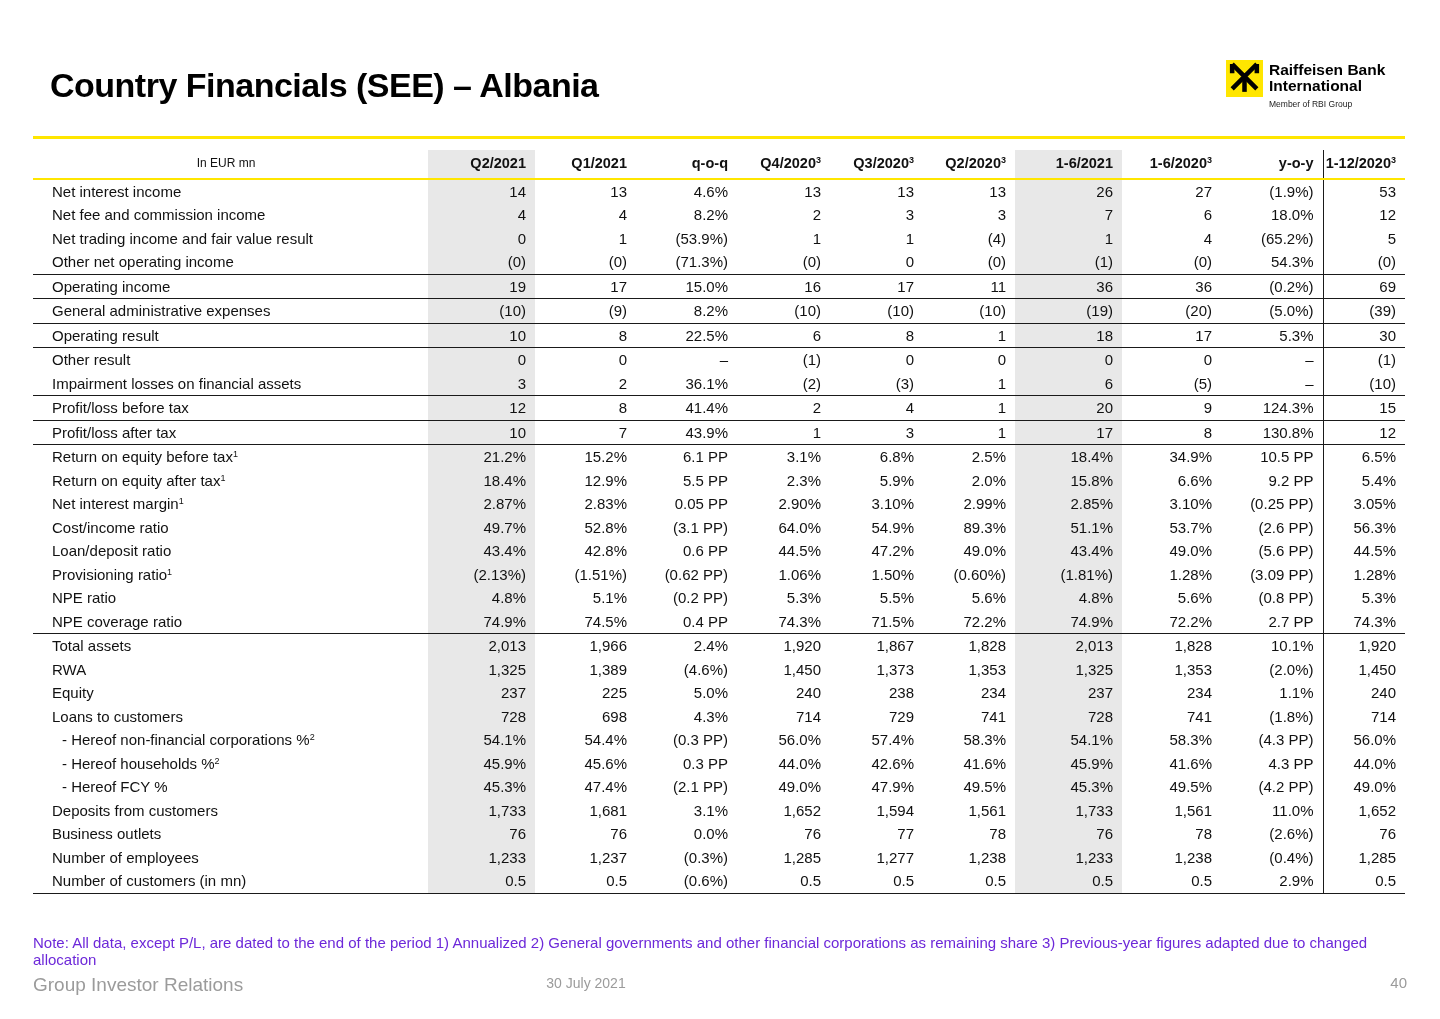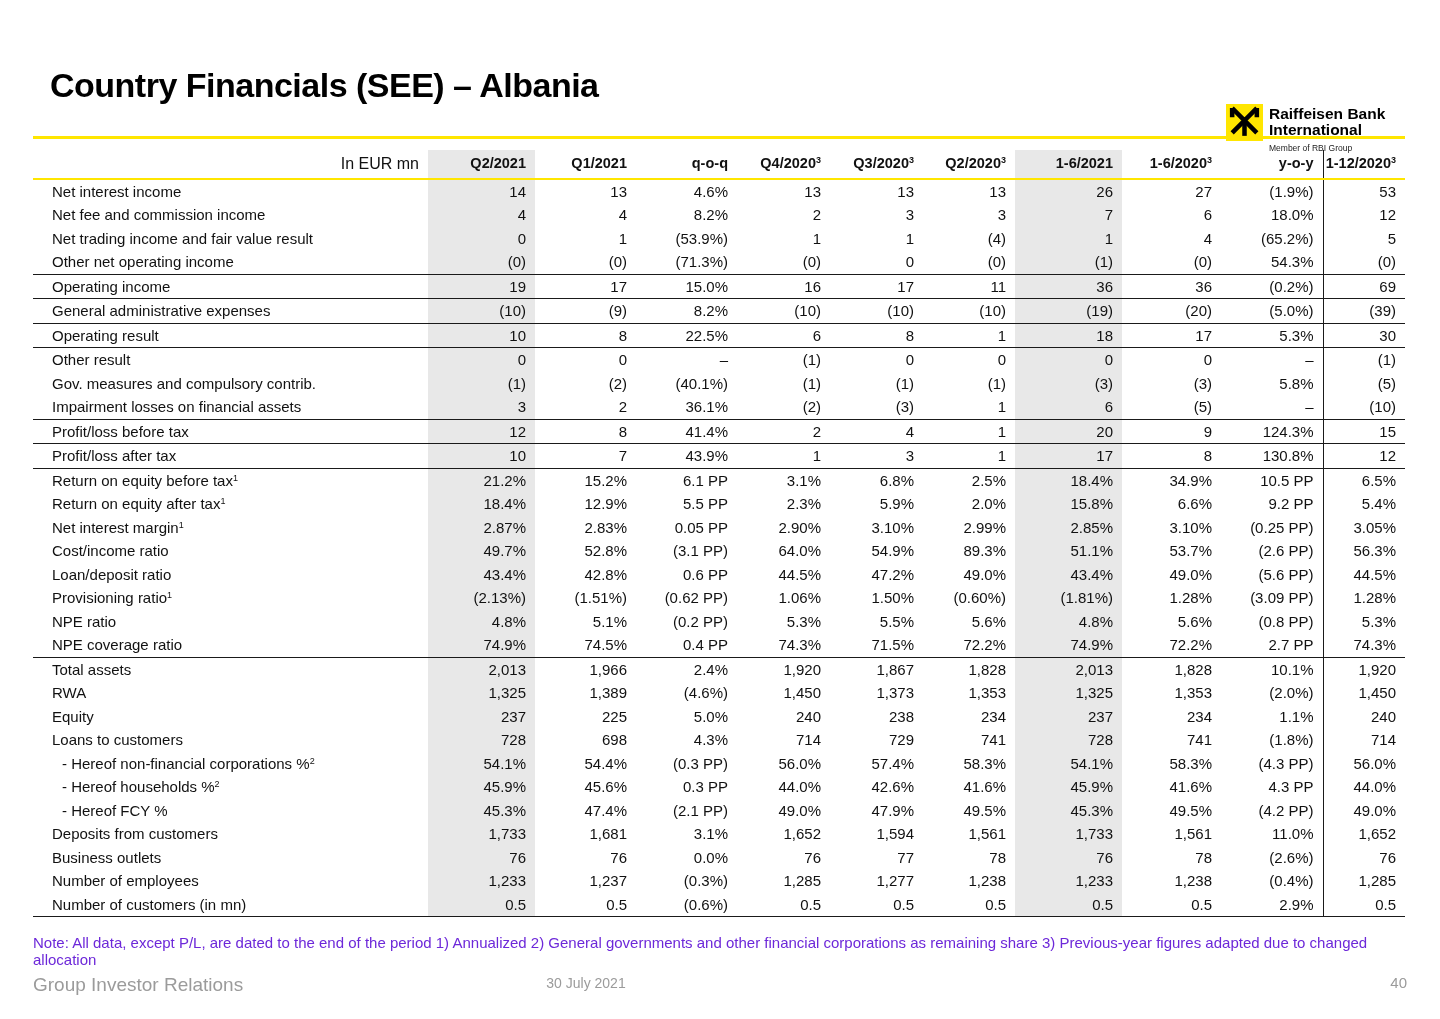--- a/index.html
+++ b/index.html
@@ -13,21 +13,21 @@
 
   
   .slide-title {
     position: absolute; left: 50px; top: 66px;
     font-size: 34px; font-weight: bold; letter-spacing: -0.5px; color: #000;
   }
   .title-rule {
     position: absolute; left: 33px; top: 136px; width: 1372px; height: 3px;
     background: var(--accent, #FFE600);
   }
-  .logo { position: absolute; left: 1226px; top: 60px; width: 182px; margin-top: 44px; }
+  .logo { position: absolute; left: 1226px; top: 60px; width: 182px; }
   .logo-top { display: flex; align-items: flex-start; }
   .logo-mark { width: 37px; height: 37px; flex: 0 0 auto; display: block; }
   .logo-text { margin-left: 6px; font-weight: bold; font-size: 15.5px; line-height: 16px; color: #000; padding-top: 2px; }
   .logo-sub { margin-left: 43px; margin-top: 2px; font-size: 8.5px; color: #222; }
 
   
   .fin-table-wrap { position: absolute; left: 33px; top: 150px; width: 1372px; }
   table.fin-table {
     border-collapse: collapse; table-layout: fixed; width: 1372px;
     font-size: 15px;
@@ -39,21 +39,21 @@
     white-space: nowrap;
     font-weight: normal;
     vertical-align: bottom;
   }
   .fin-table thead th {
     font-weight: bold; font-size: 14.5px;
     border-bottom: 2px solid var(--accent, #FFE600);
     padding-top: 6px; padding-bottom: 6px;
   }
   .fin-table thead th.unit-label {
-    text-align: right; font-weight: normal; font-size: 16px; padding-left: 0;
+    text-align: center; font-weight: normal; font-size: 12px; padding-left: 0;
   }
   .fin-table .row-label { text-align: left; padding-left: 19px; }
   .fin-table .row-label.indent { padding-left: 29px; }
   .fin-table .shade { background: var(--shade, #E8E8E8); }
   .fin-table .divider { border-left: 1px solid #1a1a1a; }
   .fin-table tr.rule-above th, .fin-table tr.rule-above td { border-top: 1px solid #1a1a1a; }
   .fin-table tbody tr:last-child th, .fin-table tbody tr:last-child td { border-bottom: 1px solid #1a1a1a; }
   sup { font-size: 9px; line-height: 0; vertical-align: baseline; position: relative; top: -0.55em; }
 
   
@@ -220,33 +220,20 @@
             <td>–</td>
             <td>(1)</td>
             <td>0</td>
             <td>0</td>
             <td class="shade">0</td>
             <td>0</td>
             <td>–</td>
             <td class="divider">(1)</td>
           </tr>
           <tr>
-            <th class="row-label">Gov. measures and compulsory contrib.</th>
-            <td class="shade">(1)</td>
-            <td>(2)</td>
-            <td>(40.1%)</td>
-            <td>(1)</td>
-            <td>(1)</td>
-            <td>(1)</td>
-            <td class="shade">(3)</td>
-            <td>(3)</td>
-            <td>5.8%</td>
-            <td class="divider">(5)</td>
-          </tr>
-          <tr>
             <th class="row-label">Impairment losses on financial assets</th>
             <td class="shade">3</td>
             <td>2</td>
             <td>36.1%</td>
             <td>(2)</td>
             <td>(3)</td>
             <td>1</td>
             <td class="shade">6</td>
             <td>(5)</td>
             <td>–</td>

